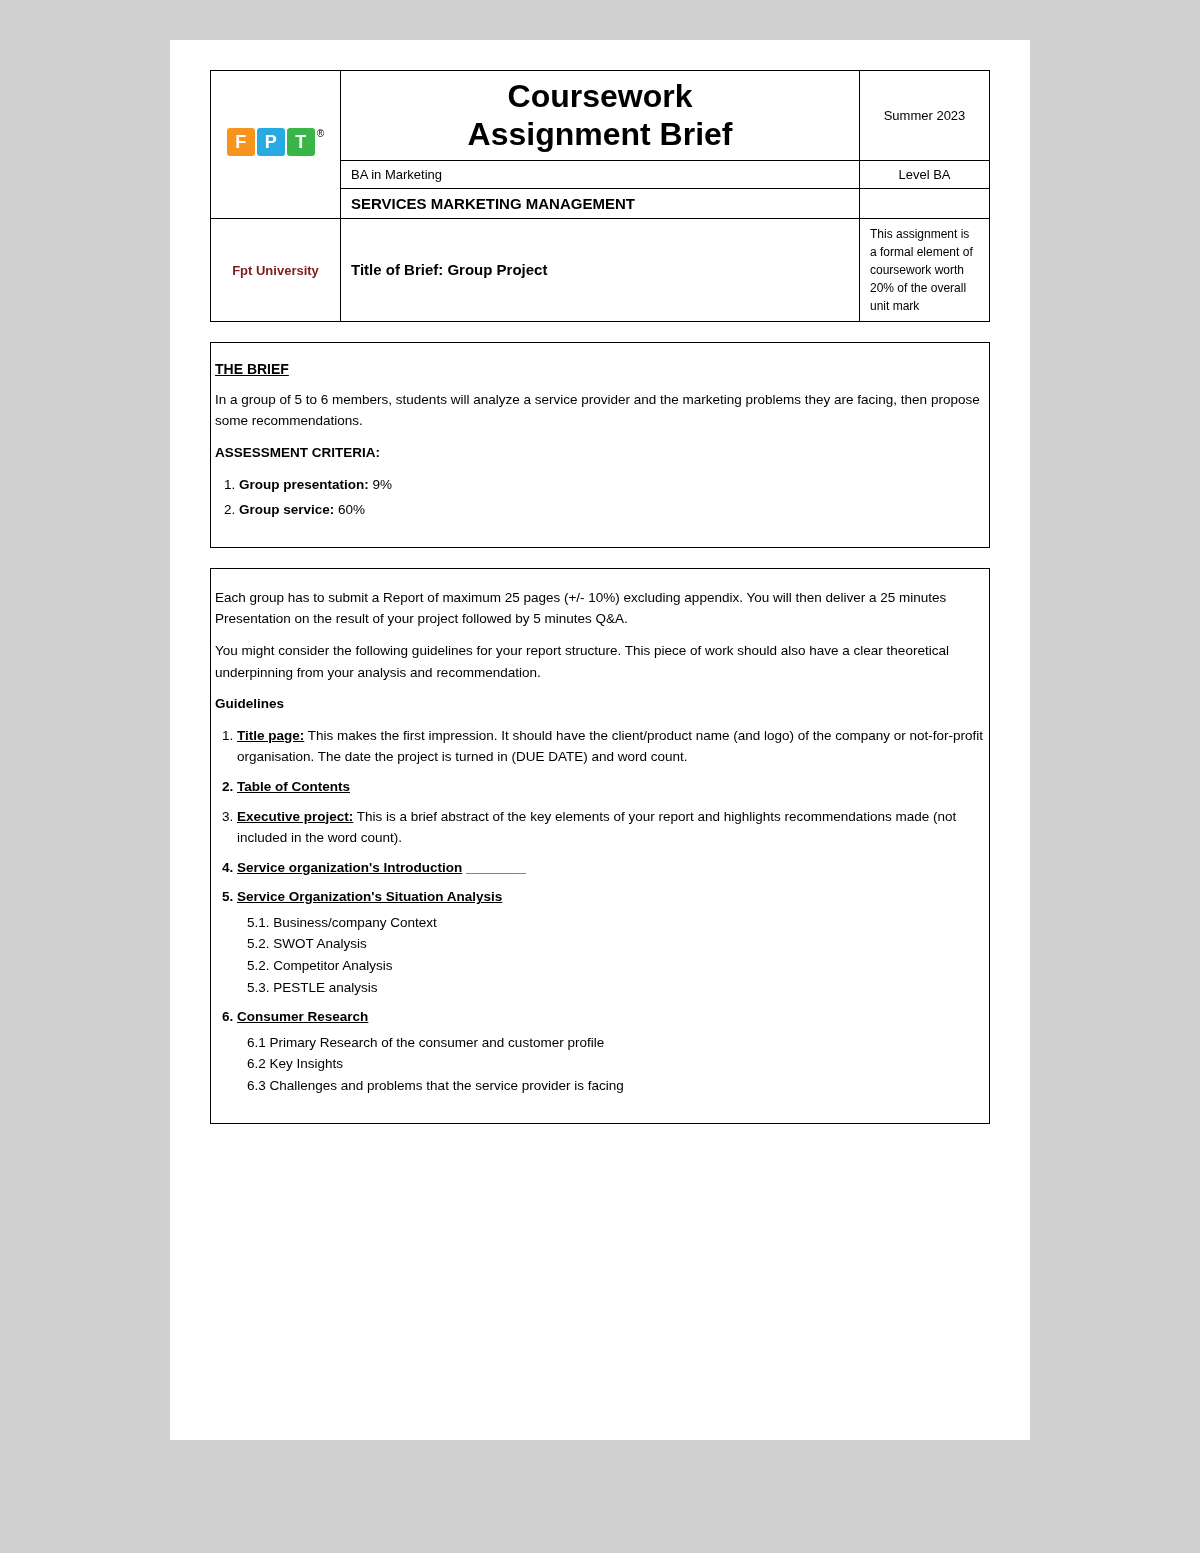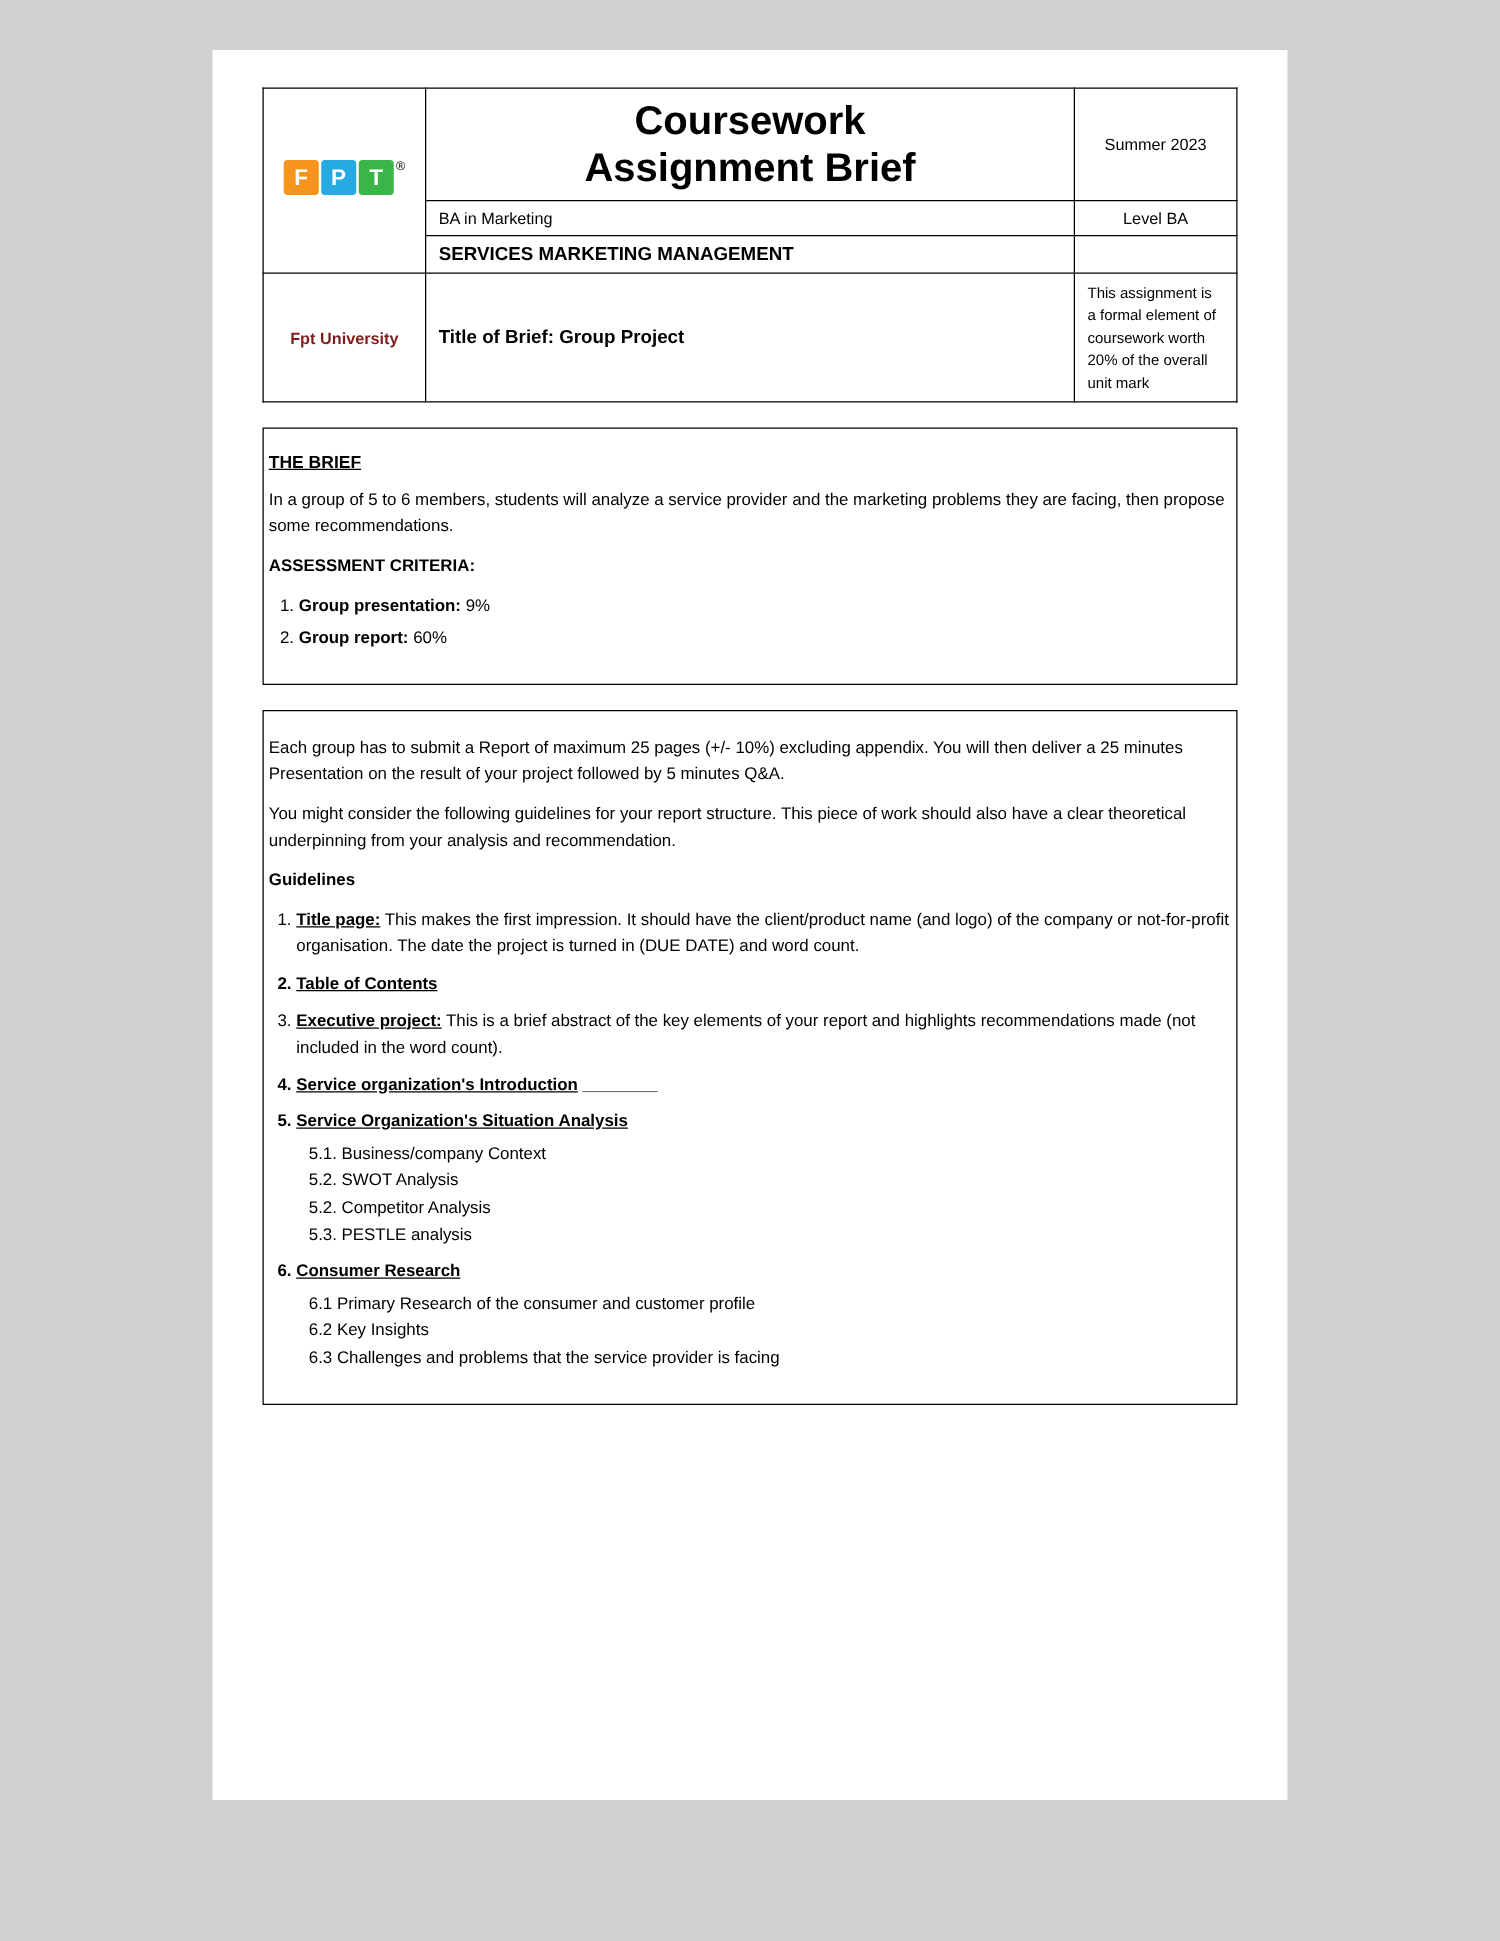--- a/index.html
+++ b/index.html
@@ -244,21 +244,21 @@
     <div class="section-title">THE BRIEF</div>
     <div class="section-body">
       <p>In a group of 5 to 6 members, students will analyze a service provider and the marketing problems they are facing, then propose some recommendations.</p>
       <p class="bold-label">ASSESSMENT CRITERIA:</p>
       <ol class="main-list">
         <li>
           <span class="bold-item">Group presentation:</span>
           <span>9%</span>
         </li>
         <li>
-          <span class="bold-item">Group report:</span>
+          <span class="bold-item">Group service:</span>
           <span>       60%</span>
         </li>
       </ol>
     </div>
   </div>
 
   <div class="section-box">
     <div class="section-body">
       <p>Each group has to submit a Report of maximum 25 pages (+/- 10%) excluding appendix. You will then deliver a 25 minutes Presentation on the result of your project followed by 5 minutes Q&amp;A.</p>
       <p>You might consider the following guidelines for your report structure.  This piece of work should also have a clear theoretical underpinning from your analysis and recommendation.</p>

